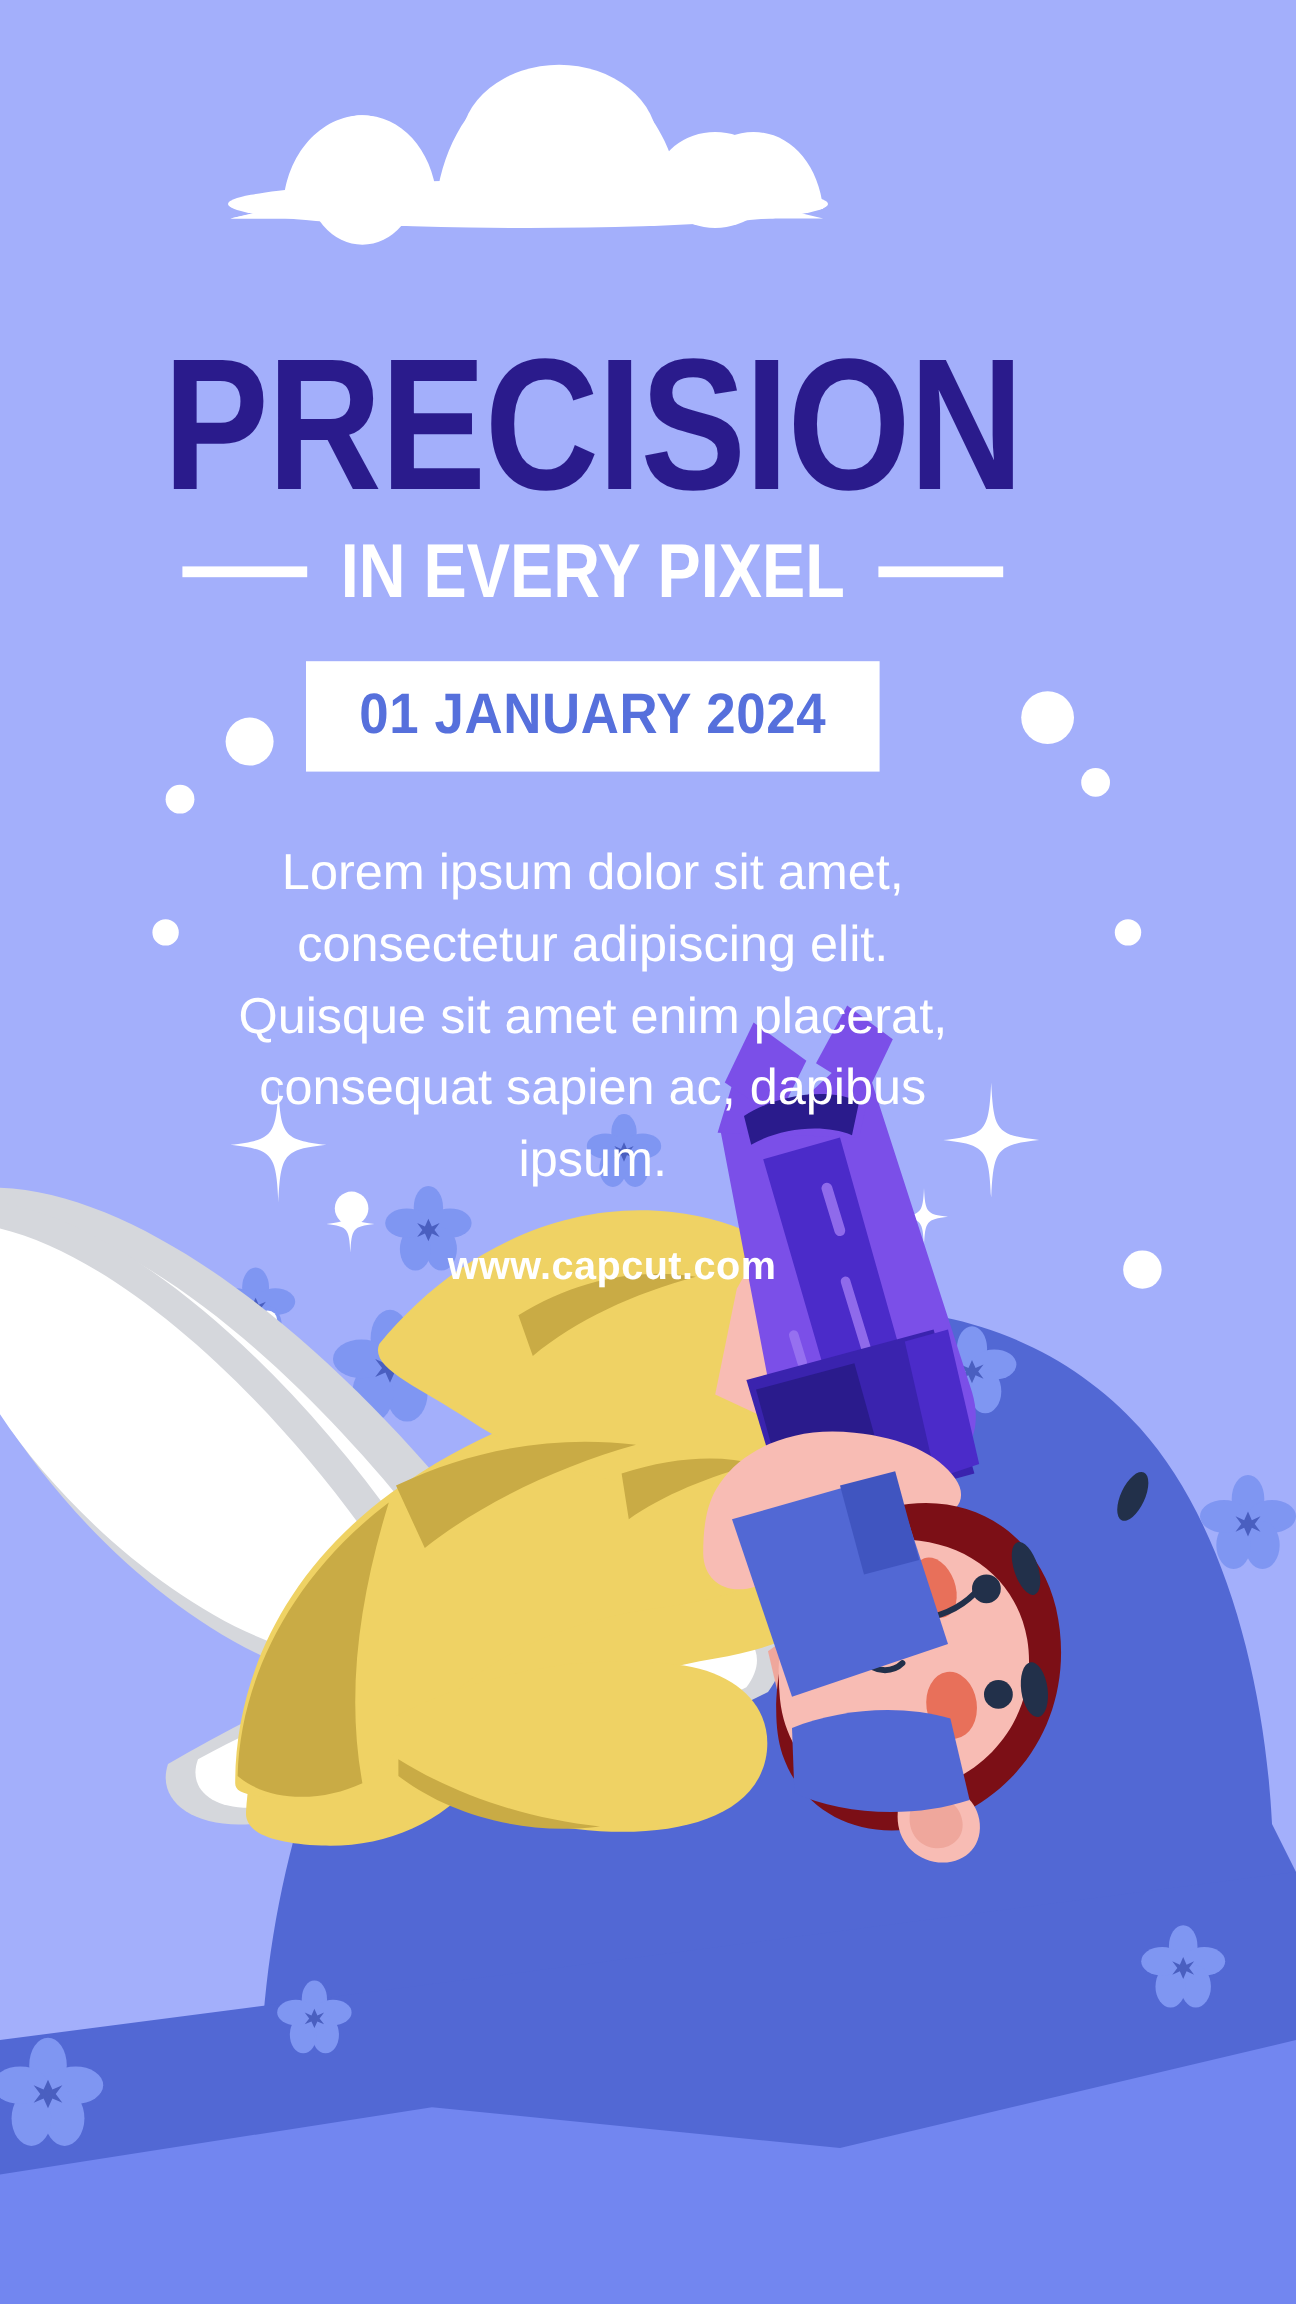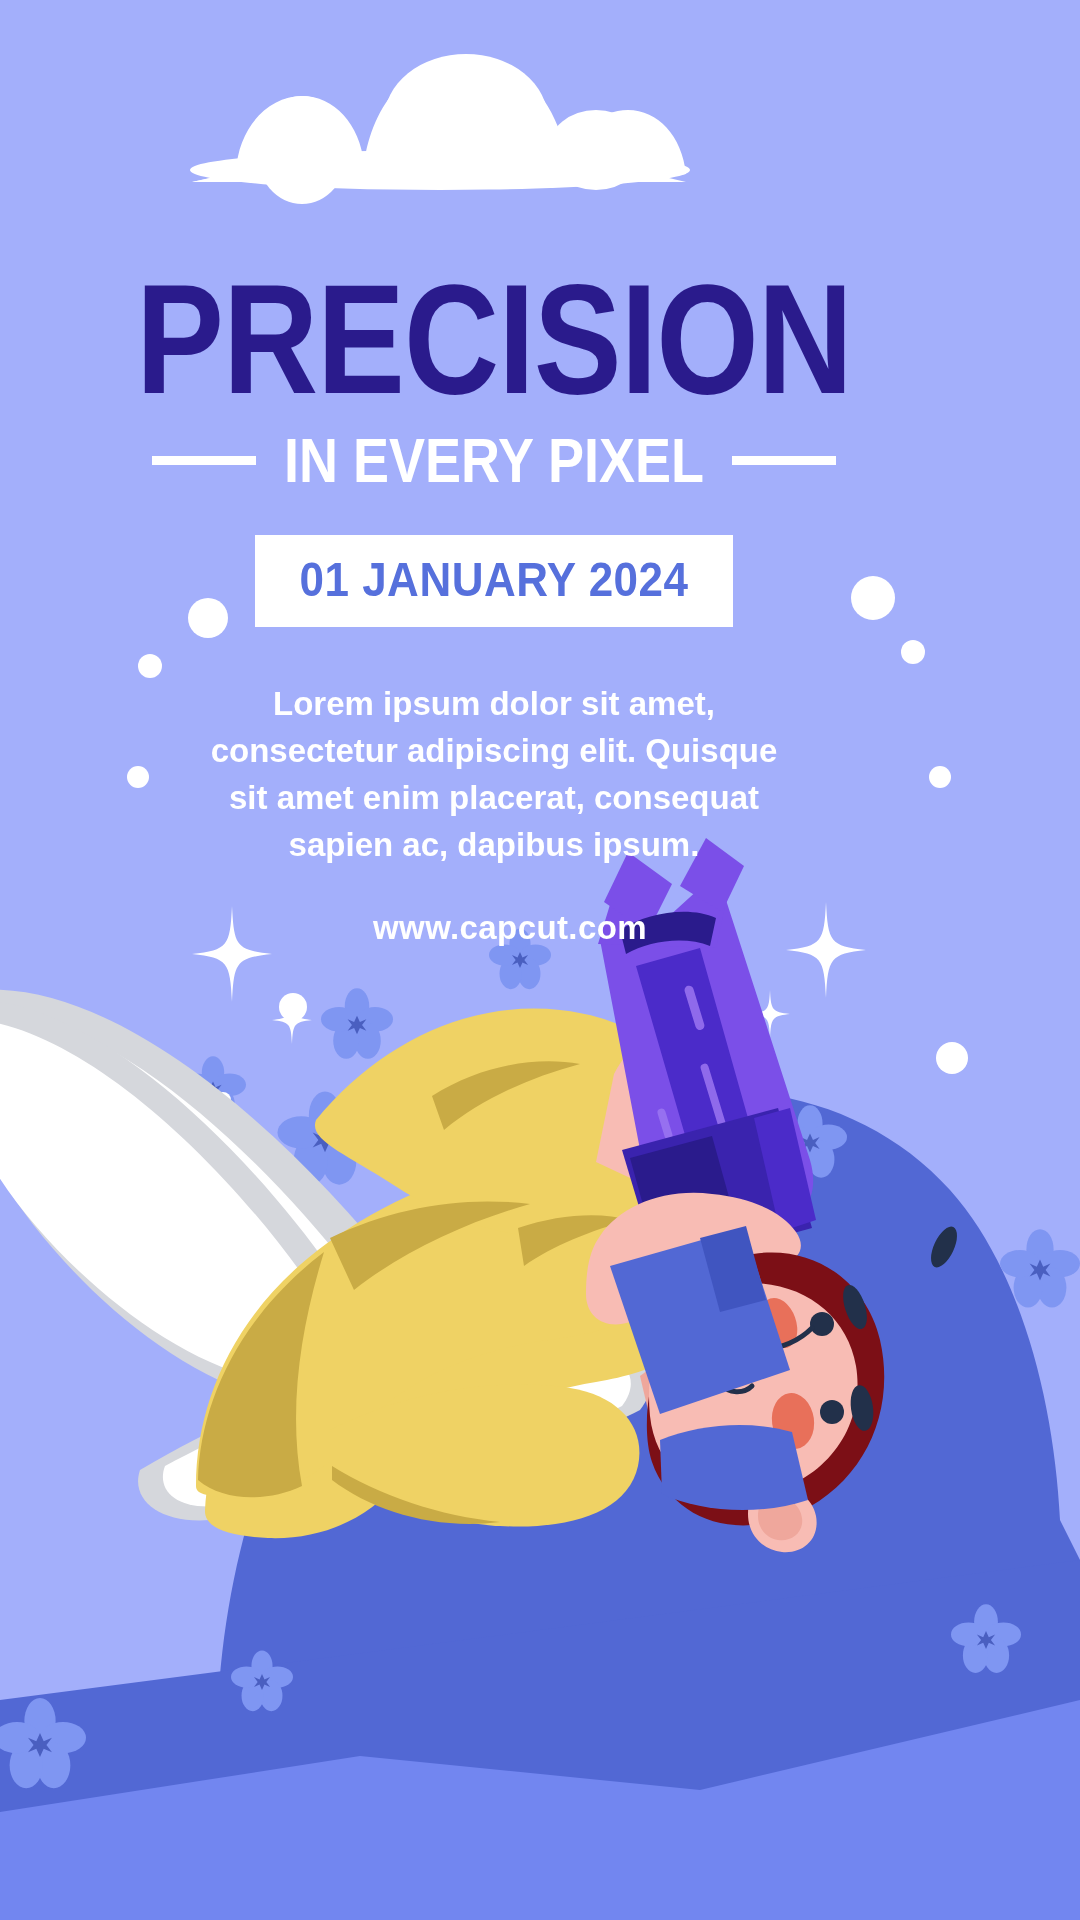--- a/index.html
+++ b/index.html
@@ -15,21 +15,21 @@
     width:1080px; height:1920px;
     background:#A3AFFB;
     overflow:hidden;
   }
   
   .art { position:absolute; inset:0; width:1080px; height:1920px; }
   .art svg { display:block; width:1080px; height:1920px; }
 
   
   .content {
-    position:absolute; top:0; left:0; width:988px;
+    position:absolute; top:16px; left:0; width:988px;
     z-index:5;
     text-align:center;
   }
   .headline {
     margin-top:262px;
     font-size:128px;
     line-height:0.98;
     font-weight:bold;
     letter-spacing:-1px;
     color:#2A1B8C;
@@ -63,23 +63,23 @@
     font-size:44px;
     font-weight:bold;
     color:#5670DC;
     letter-spacing:0.5px;
     transform:scaleY(1.08);
     white-space:nowrap;
   }
   .body-copy {
     margin:54px auto 0;
     width:600px;
-    font-size:33px;
+    font-size:42px;
     line-height:1.42;
-    font-weight:bold;
+    font-weight:normal;
     color:#FFFFFF;
   }
   .url {
     margin-top:40px;
     font-size:33px;
     font-weight:bold;
     color:#FFFFFF;
     letter-spacing:0.4px;
     padding-left:32px;
   }

